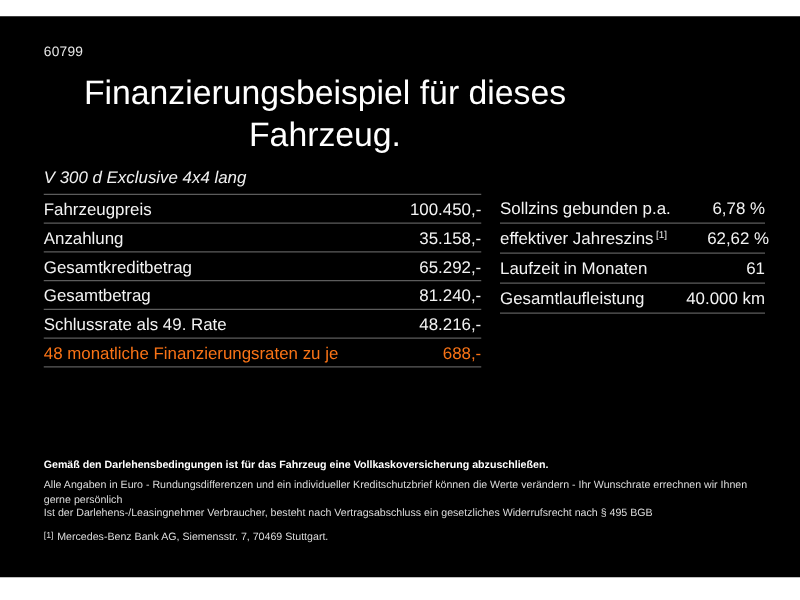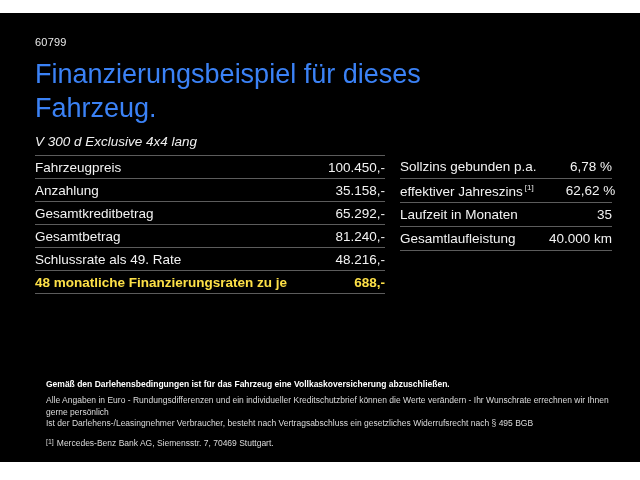--- a/index.html
+++ b/index.html
@@ -22,21 +22,21 @@
   }
 
   .code {
     position: absolute; left: 35px; top: 23px;
     font-size: 11px; color: #e9e9e9; letter-spacing: 0.2px;
   }
   .title {
     position: absolute; left: 35px; top: 44px;
     width: 450px;
     font-size: 27px; line-height: 34px;
-    font-weight: 400; color: #3b82f6;
+    font-weight: 400; color: #ffffff; text-align: center;
   }
   .subtitle {
     position: absolute; left: 35px; top: 121px;
     font-size: 13.5px; color: #f0f0f0; font-style: italic;
   }
 
   .fin-table {
     position: absolute; left: 35px; top: 142px;
     width: 350px;
     border-top: 1px solid #5c5c5c;
@@ -49,28 +49,27 @@
     display: flex; justify-content: space-between; align-items: center;
     height: 22px;
     border-bottom: 1px solid #5c5c5c;
     font-size: 13.5px; color: #f3f3f3;
     white-space: nowrap;
     gap: 32px;
   }
   .cond-table .row { height: 23px; }
   .row .lbl { text-align: left; }
   .row .val { text-align: right; }
-  .row.emph { font-weight: 700; color: #fde047; justify-content: space-between; }
+  .row.emph { font-weight: 400; color: #f97316; justify-content: space-between; }
   sup.fn { font-size: 8px; vertical-align: super; margin-left: 2px; color: #e9e9e9; }
 
   .footnotes {
-    position: absolute; left: 46px; top: 353px;
+    position: absolute; left: 35px; top: 353px;
     width: 578px;
     color: #dcdcdc;
-    margin-top: 13px;
   }
   .footnotes .bold-line {
     font-size: 8.5px; line-height: 11px;
     font-weight: 700; color: #ffffff;
     margin-bottom: 5px;
   }
   .footnotes .small-line {
     font-size: 8.5px; line-height: 11.5px;
     font-weight: 400;
   }
@@ -124,21 +123,21 @@
     <div class="row">
       <span class="lbl">Sollzins gebunden p.a.</span>
       <span class="val">6,78 %</span>
     </div>
     <div class="row">
       <span class="lbl"><span>effektiver Jahreszins</span><sup class="fn">[1]</sup></span>
       <span class="val">62,62 %</span>
     </div>
     <div class="row">
       <span class="lbl">Laufzeit in Monaten</span>
-      <span class="val">35</span>
+      <span class="val">61</span>
     </div>
     <div class="row">
       <span class="lbl">Gesamtlaufleistung</span>
       <span class="val">40.000 km</span>
     </div>
   </div>
 
   <div class="footnotes">
     <div class="bold-line">Gemäß den Darlehensbedingungen ist für das Fahrzeug eine Vollkaskoversicherung abzuschließen.</div>
     <div class="small-line">Alle Angaben in Euro - Rundungsdifferenzen und ein individueller Kreditschutzbrief können die Werte verändern - Ihr Wunschrate errechnen wir Ihnen gerne persönlich</div>

